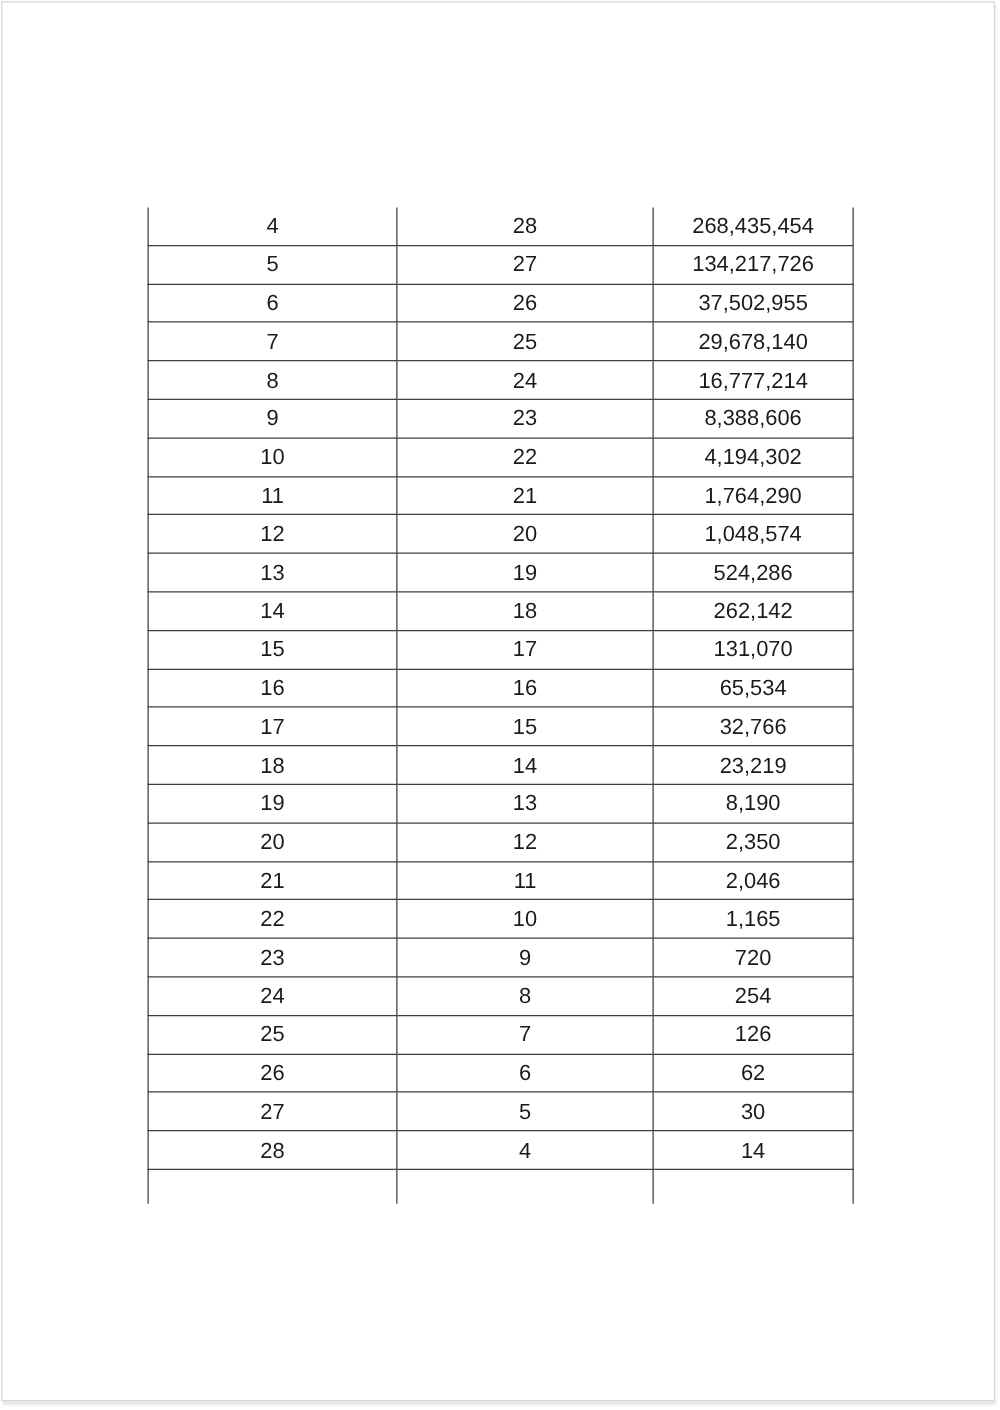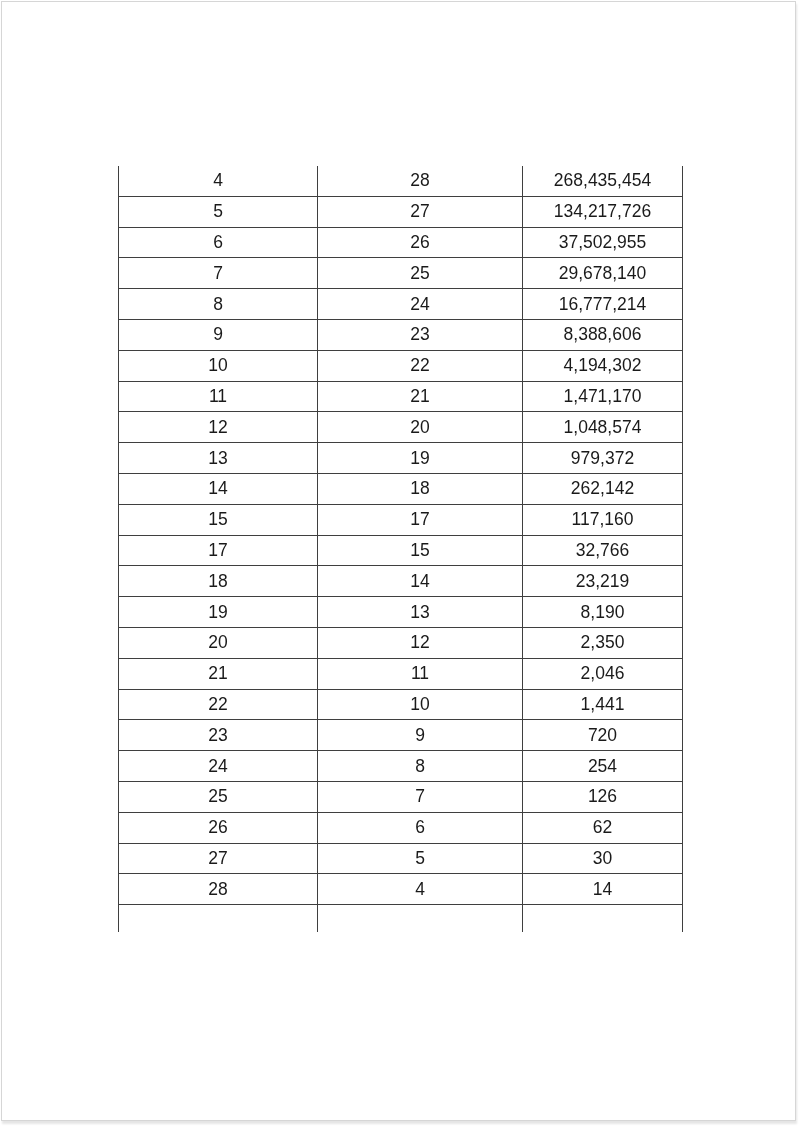--- a/index.html
+++ b/index.html
@@ -92,41 +92,46 @@
           <td>8,388,606</td>
         </tr>
         <tr>
           <td>10</td>
           <td>22</td>
           <td>4,194,302</td>
         </tr>
         <tr>
           <td>11</td>
           <td>21</td>
-          <td>1,471,170</td>
+          <td>1,764,290</td>
         </tr>
         <tr>
           <td>12</td>
           <td>20</td>
           <td>1,048,574</td>
         </tr>
         <tr>
           <td>13</td>
           <td>19</td>
-          <td>979,372</td>
+          <td>524,286</td>
         </tr>
         <tr>
           <td>14</td>
           <td>18</td>
           <td>262,142</td>
         </tr>
         <tr>
           <td>15</td>
           <td>17</td>
-          <td>117,160</td>
+          <td>131,070</td>
+        </tr>
+        <tr>
+          <td>16</td>
+          <td>16</td>
+          <td>65,534</td>
         </tr>
         <tr>
           <td>17</td>
           <td>15</td>
           <td>32,766</td>
         </tr>
         <tr>
           <td>18</td>
           <td>14</td>
           <td>23,219</td>
@@ -142,21 +147,21 @@
           <td>2,350</td>
         </tr>
         <tr>
           <td>21</td>
           <td>11</td>
           <td>2,046</td>
         </tr>
         <tr>
           <td>22</td>
           <td>10</td>
-          <td>1,441</td>
+          <td>1,165</td>
         </tr>
         <tr>
           <td>23</td>
           <td>9</td>
           <td>720</td>
         </tr>
         <tr>
           <td>24</td>
           <td>8</td>
           <td>254</td>

